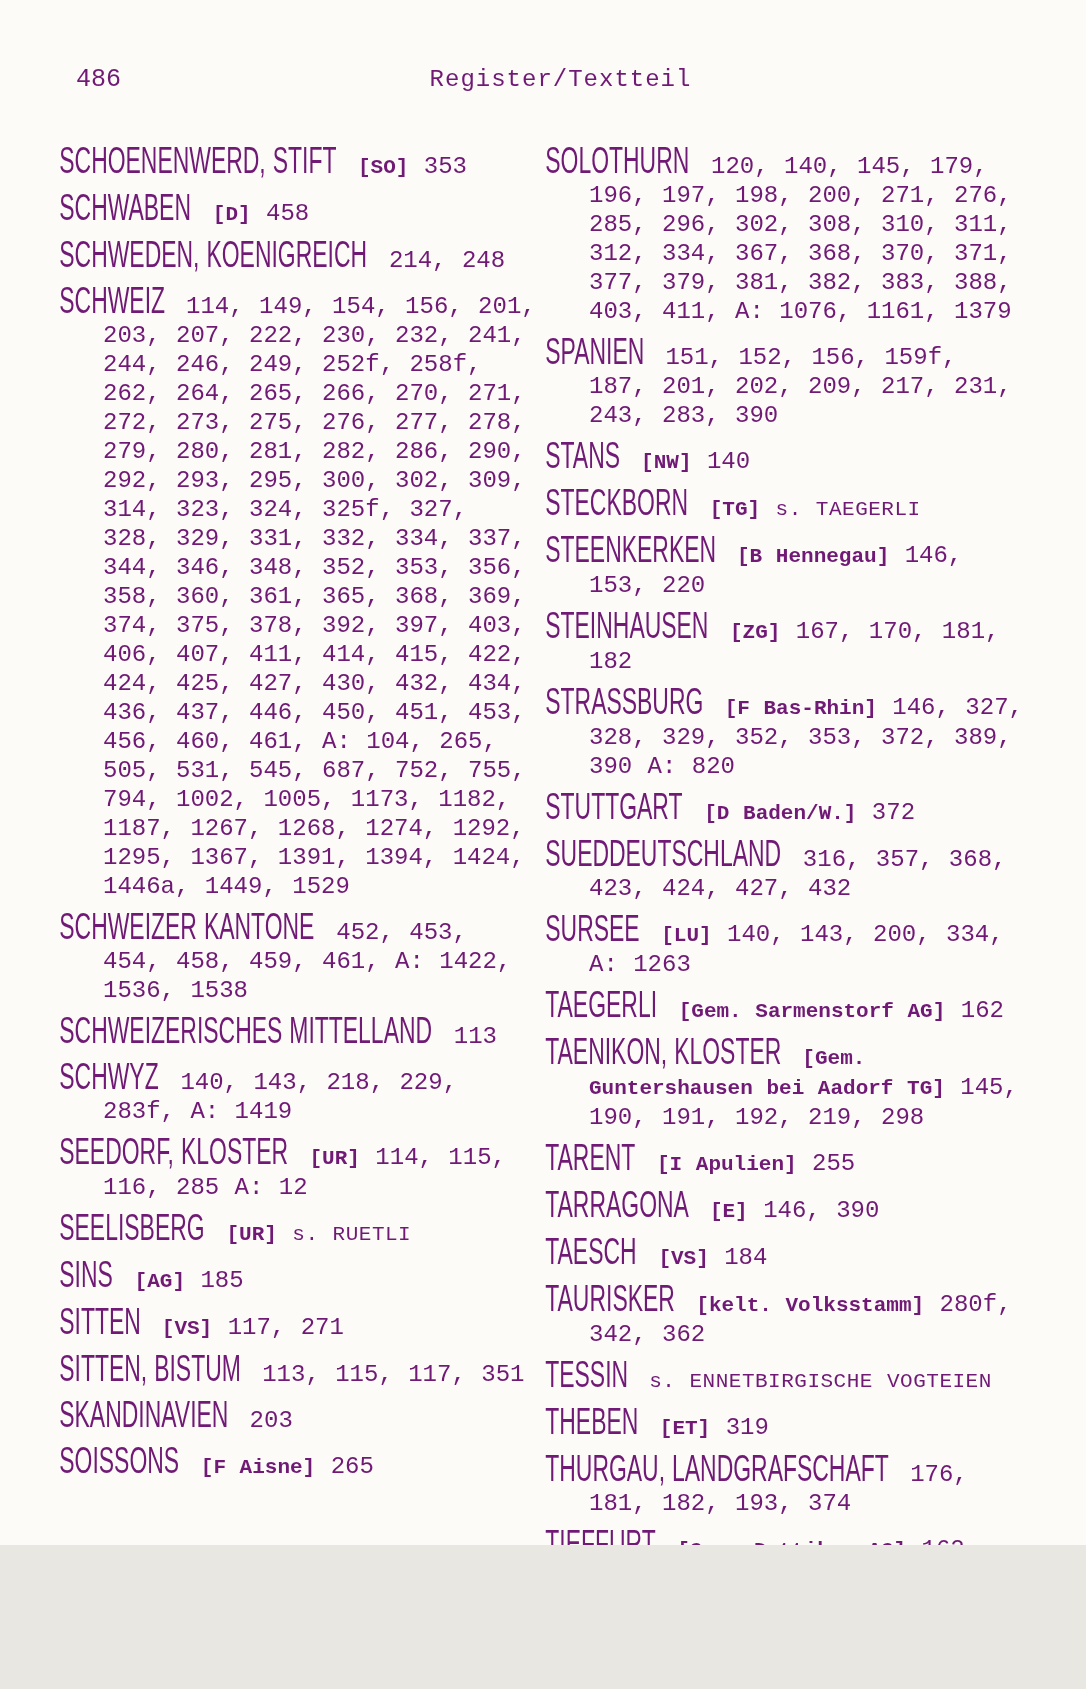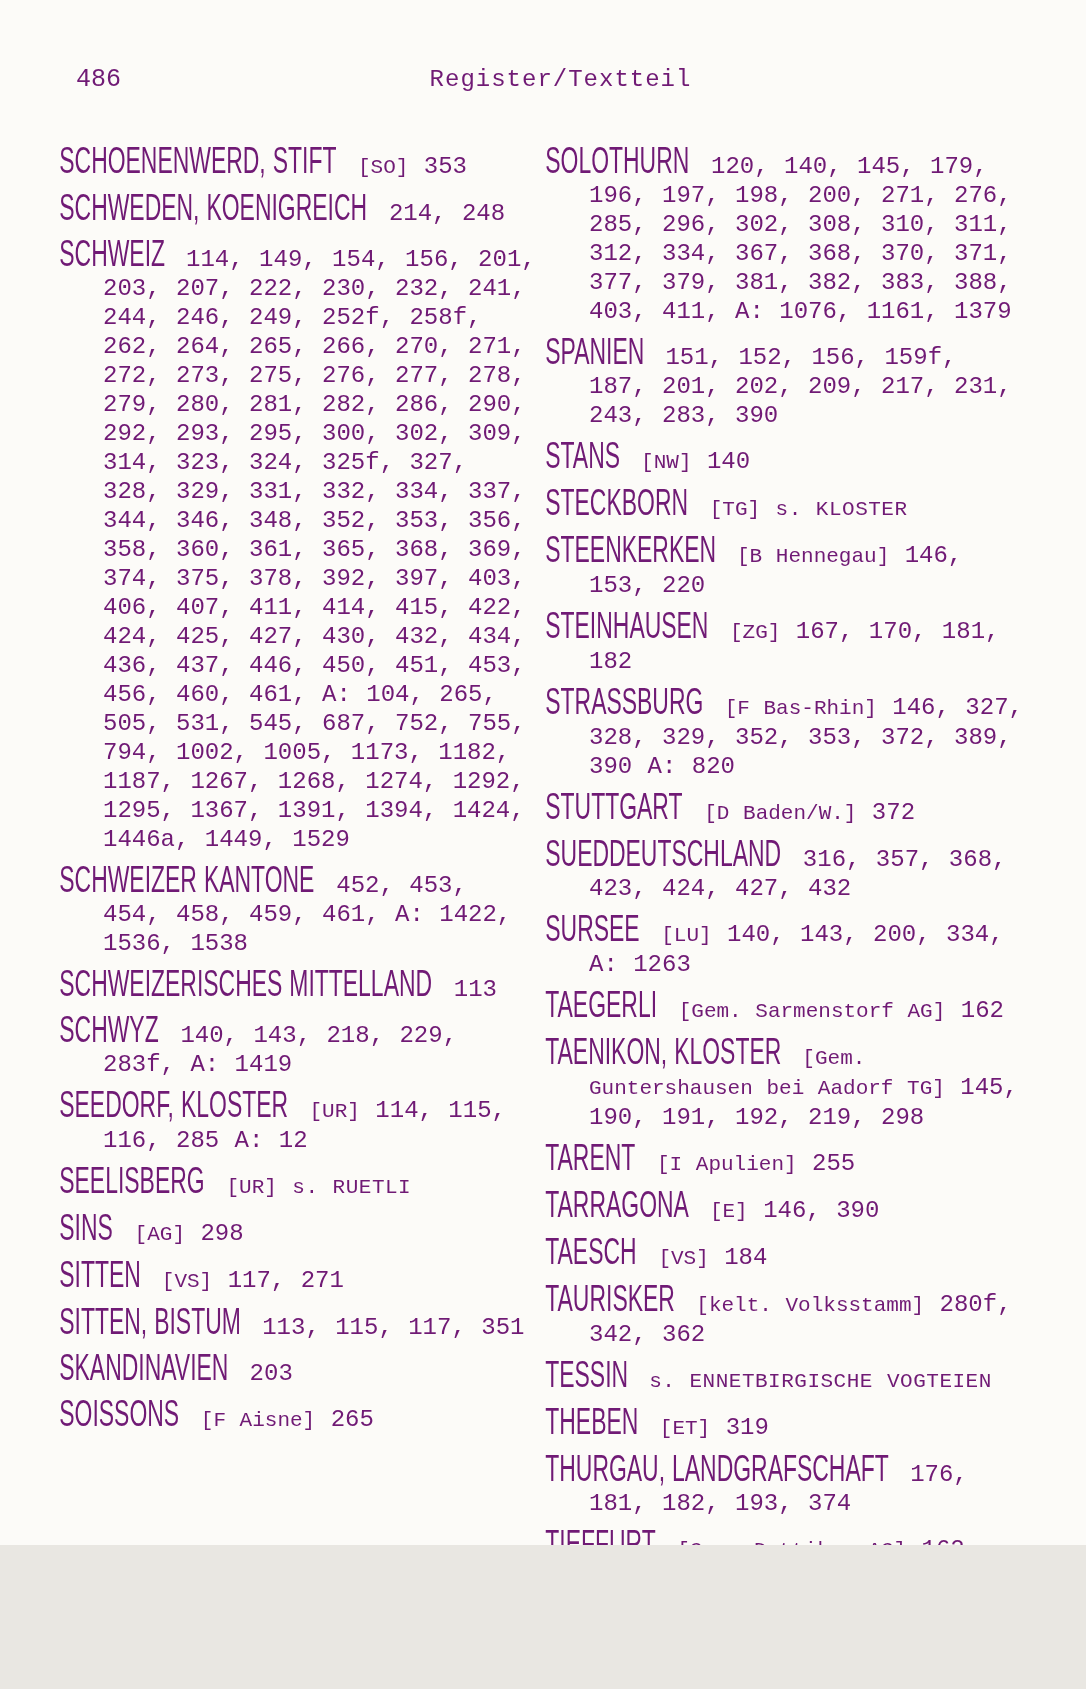--- a/index.html
+++ b/index.html
@@ -34,39 +34,44 @@
   .hw{
     display:inline-block;
     font-family:"Liberation Sans","DejaVu Sans",sans-serif;
     font-size:37px;line-height:30px;
     letter-spacing:0px;
     transform:scaleX(0.62);
     transform-origin:0 70%;
     white-space:nowrap;
     vertical-align:baseline;
   }
-  .qual{font-size:21px;}
+  .qual{font-size:21px;font-weight:bold;}
   .refs{font-size:24px;}
   .refs.see{font-size:21px;letter-spacing:0.5px;}
 </style>
 </head>
 <body>
 
 <div class="page">
   <div class="hdr-num">486</div>
   <div class="hdr-title">Register/Textteil</div>
   <main>
     <section class="col" id="col-left">
         <div class="group">
           <div class="entry">
     <span class="hw" style="margin-right: -153.561px;">SCHOENENWERD, STIFT</span>
     <span class="qual">[SO]</span>
     <span class="refs">353</span>
   </div>
           <div class="entry">
+    <span class="hw" style="margin-right: -64.0287px;">SCHWABEN</span>
+    <span class="qual">[D]</span>
+    <span class="refs">458</span>
+  </div>
+          <div class="entry">
     <span class="hw" style="margin-right: -171.949px;">SCHWEDEN, KOENIGREICH</span>
     
     <span class="refs">214, 248</span>
   </div>
           <div class="entry">
     <span class="hw" style="margin-right: -48.9622px;">SCHWEIZ</span>
     
     <span class="refs">114, 149, 154, 156, 201, 203, 207, 222, 230, 232, 241, 244, 246, 249, 252f, 258f, 262, 264, 265, 266, 270, 271, 272, 273, 275, 276, 277, 278, 279, 280, 281, 282, 286, 290, 292, 293, 295, 300, 302, 309, 314, 323, 324, 325f, 327, 328, 329, 331, 332, 334, 337, 344, 346, 348, 352, 353, 356, 358, 360, 361, 365, 368, 369, 374, 375, 378, 392, 397, 403, 406, 407, 411, 414, 415, 422, 424, 425, 427, 430, 432, 434, 436, 437, 446, 450, 451, 453, 456, 460, 461, A: 104, 265, 505, 531, 545, 687, 752, 755, 794, 1002, 1005, 1173, 1182, 1187, 1267, 1268, 1274, 1292, 1295, 1367, 1391, 1394, 1424, 1446a, 1449, 1529</span>
   </div>
           <div class="entry">
@@ -92,21 +97,21 @@
     <span class="refs">114, 115, 116, 285 A: 12</span>
   </div>
           <div class="entry">
     <span class="hw" style="margin-right: -72.3887px;">SEELISBERG</span>
     <span class="qual">[UR]</span>
     <span class="refs see">s. RUETLI</span>
   </div>
           <div class="entry">
     <span class="hw" style="margin-right: -16.1972px;">SINS</span>
     <span class="qual">[AG]</span>
-    <span class="refs">298</span>
+    <span class="refs">185</span>
   </div>
           <div class="entry">
     <span class="hw" style="margin-right: -34.1712px;">SITTEN</span>
     <span class="qual">[VS]</span>
     <span class="refs">117, 271</span>
   </div>
           <div class="entry">
     <span class="hw" style="margin-right: -95.1381px;">SITTEN, BISTUM</span>
     
     <span class="refs">113, 115, 117, 351</span>
@@ -138,21 +143,21 @@
         </div>
         <div class="group">
           <div class="entry">
     <span class="hw" style="margin-right: -29.9525px;">STANS</span>
     <span class="qual">[NW]</span>
     <span class="refs">140</span>
   </div>
           <div class="entry">
     <span class="hw" style="margin-right: -70.9753px;">STECKBORN</span>
     <span class="qual">[TG]</span>
-    <span class="refs see">s. KLOSTER</span>
+    <span class="refs see">s. TAEGERLI</span>
   </div>
           <div class="entry">
     <span class="hw" style="margin-right: -88.9203px;">STEENKERKEN</span>
     <span class="qual">[B Hennegau]</span>
     <span class="refs">146, 153, 220</span>
   </div>
           <div class="entry">
     <span class="hw" style="margin-right: -83.5831px;">STEINHAUSEN</span>
     <span class="qual">[ZG]</span>
     <span class="refs">167, 170, 181, 182</span>

